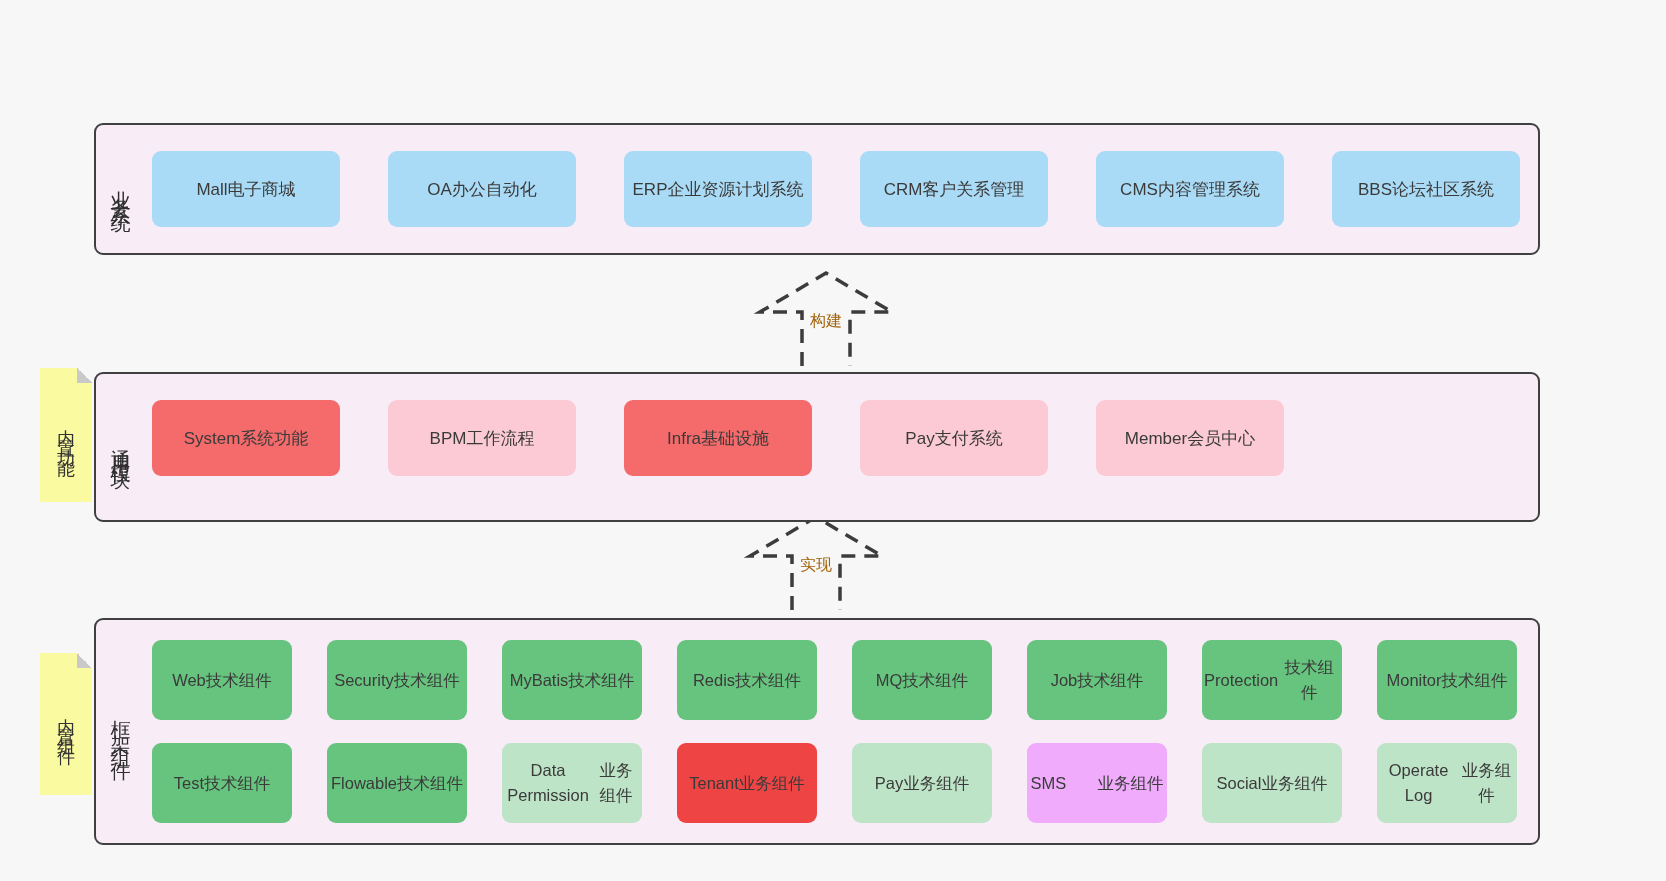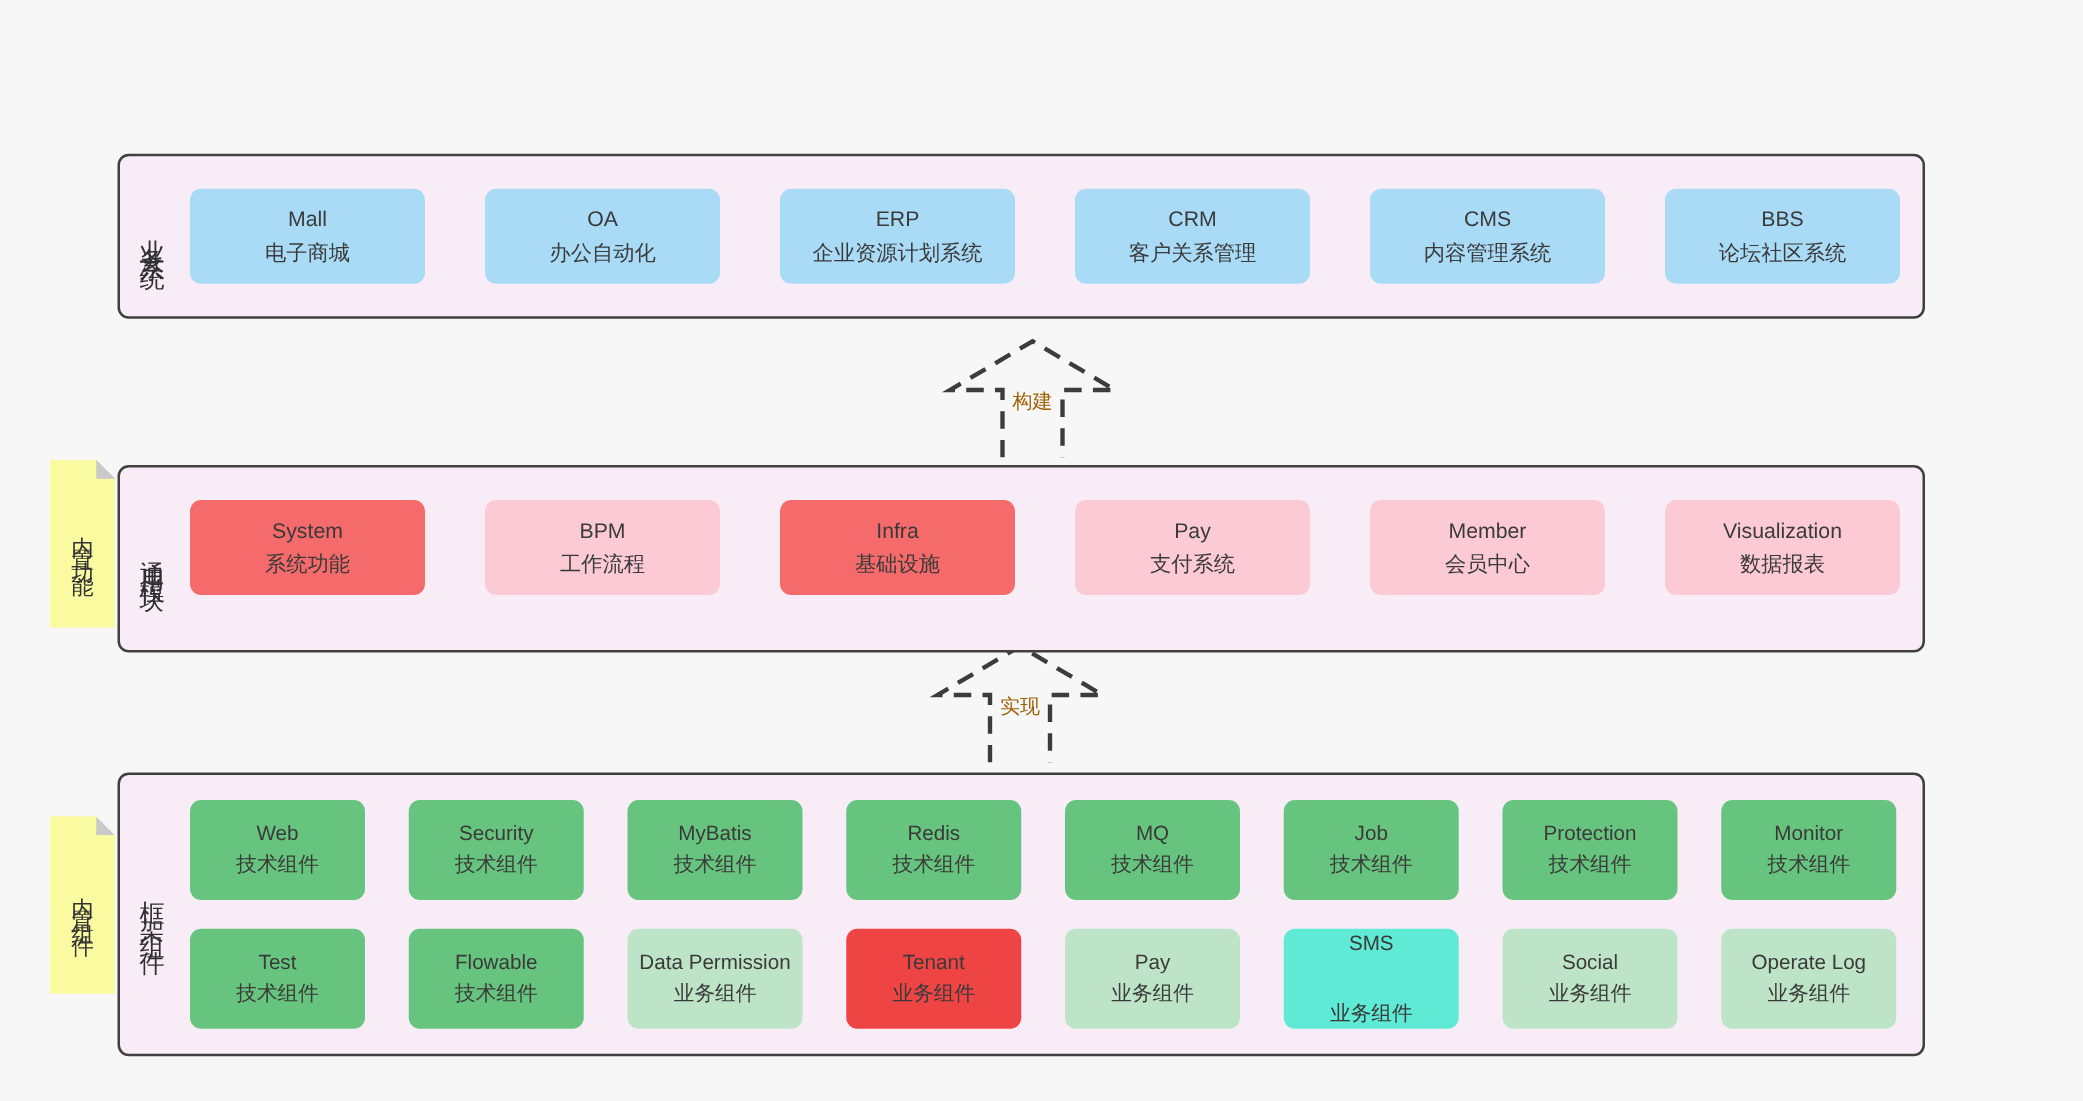--- a/index.html
+++ b/index.html
@@ -36,21 +36,21 @@
     position:absolute;left:56px;
     display:flex;flex-direction:column;gap:23px;
   }
   .band-b1 .rows{top:26px;}
   .band-b2 .rows{top:26px;}
   .band-b3 .rows{top:20px;}
   .band-row{display:flex;gap:48px;}
   .band-b3 .band-row{gap:35px;}
   .box{
     border-radius:9px;
-    display:flex;flex-direction:column;
+    display:flex;flex-direction:row;
     align-items:center;justify-content:center;
     text-align:center;
     font-size:17px;line-height:27px;color:#3a3a3a;
     box-sizing:border-box;padding:2px;
   }
   .band-b1 .box,.band-b2 .box{width:188px;height:76px;}
   .band-b3 .box{width:140px;height:80px;font-size:16.5px;line-height:25px;}
   
   .note{
     position:absolute;left:40px;width:52px;
@@ -154,24 +154,20 @@
             <div class="box-desc">基础设施</div>
           </div>
           <div class="box" style="background: rgb(252, 202, 212);">
             <div class="box-name">Pay</div>
             <div class="box-desc">支付系统</div>
           </div>
           <div class="box" style="background: rgb(252, 202, 212);">
             <div class="box-name">Member</div>
             <div class="box-desc">会员中心</div>
           </div>
-          <div class="box" style="background: rgb(252, 202, 212);">
-            <div class="box-name">Visualization</div>
-            <div class="box-desc">数据报表</div>
-          </div>
         </div>
     </div>
   </div>
 
   <div class="arrow arrow-2">
     <svg viewBox="0 0 150 96" width="150" height="96">
       <path d="M51 96 V42 H9 L75 3 L141 42 H99 V96" fill="none" stroke="#3c3c3c" stroke-width="3.5" stroke-dasharray="14 9"></path>
     </svg>
     <span class="arrow-label" style="background: rgb(247, 247, 247);">实现</span>
   </div>
@@ -227,21 +223,21 @@
             <div class="box-desc">业务组件</div>
           </div>
           <div class="box" style="background: #ef4444;">
             <div class="box-name">Tenant</div>
             <div class="box-desc">业务组件</div>
           </div>
           <div class="box" style="background: rgb(190, 228, 199);">
             <div class="box-name">Pay</div>
             <div class="box-desc">业务组件</div>
           </div>
-          <div class="box" style="background: #5eead4; gap: 31px;">
+          <div class="box" style="background: #f0abfc; gap: 31px;">
             <div class="box-name">SMS</div>
             <div class="box-desc">业务组件</div>
           </div>
           <div class="box" style="background: rgb(190, 228, 199);">
             <div class="box-name">Social</div>
             <div class="box-desc">业务组件</div>
           </div>
           <div class="box" style="background: rgb(190, 228, 199);">
             <div class="box-name">Operate Log</div>
             <div class="box-desc">业务组件</div>

